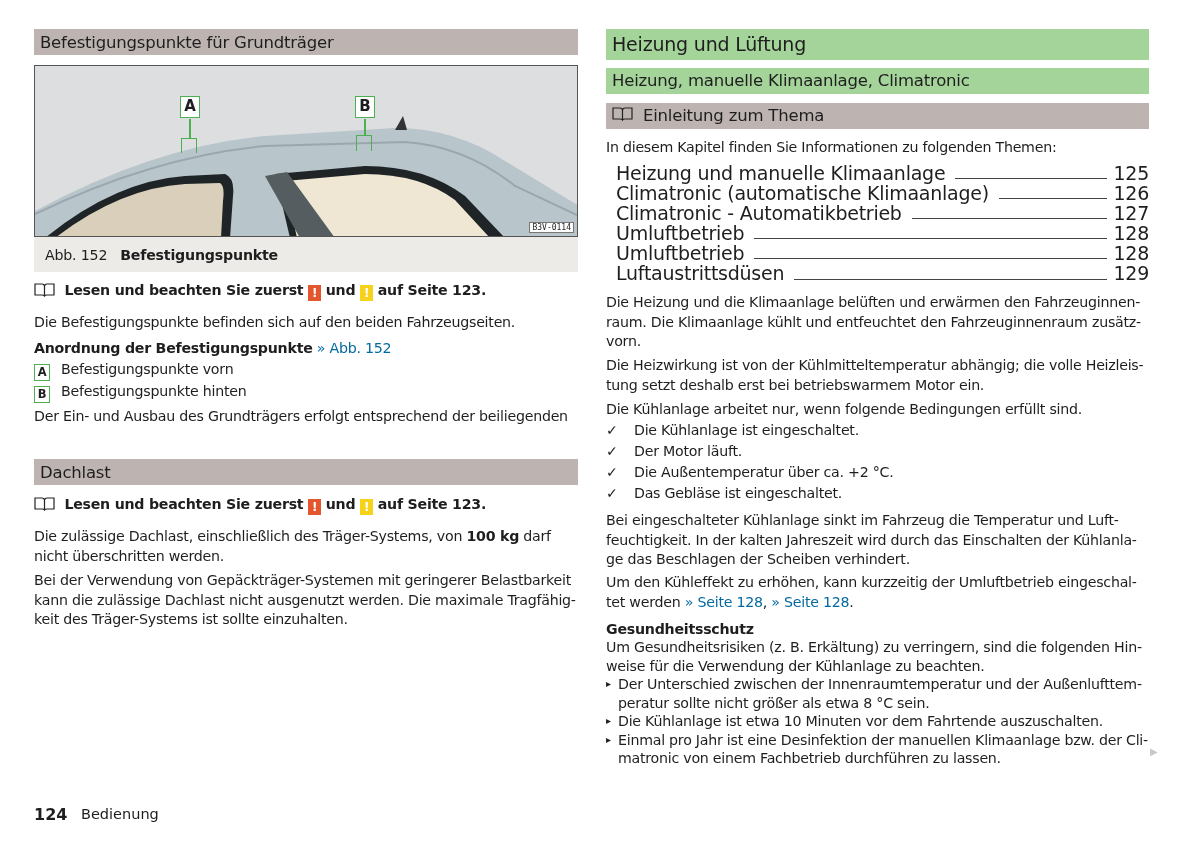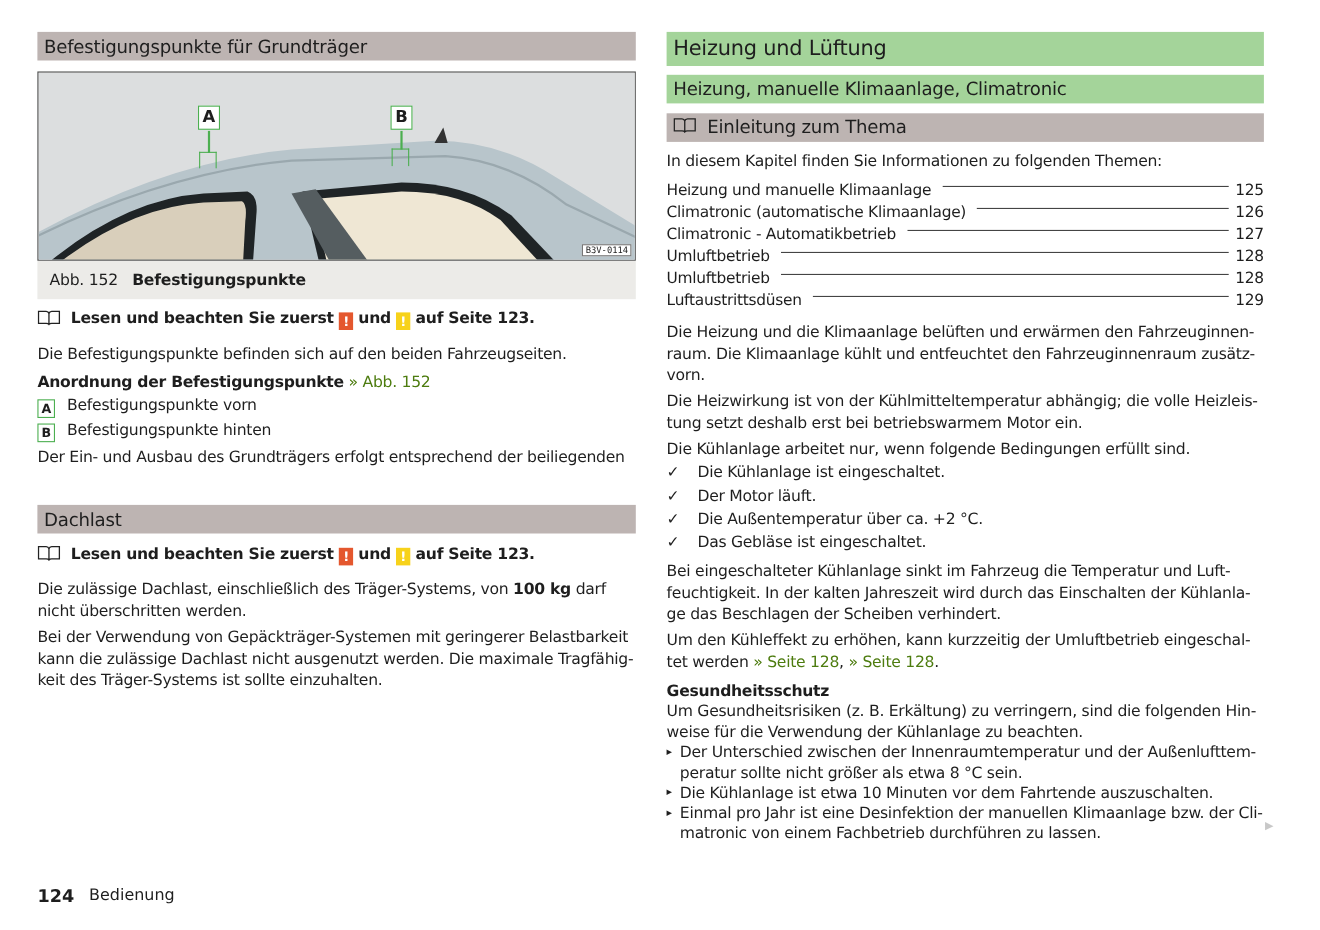--- a/index.html
+++ b/index.html
@@ -8,27 +8,27 @@
   .p { font-size: 14.2px; line-height: 19.5px; letter-spacing: -0.25px; }
   .b { font-weight: bold; }
   .hdr-grey { background: #bdb4b2; height: 26px; padding: 4px 6px; font-size: 16.5px; letter-spacing: -0.2px; }
   .hdr-green1 { background: #a4d49a; height: 31px; padding: 4px 6px; font-size: 19px; letter-spacing: -0.2px; }
   .hdr-green2 { background: #a4d49a; height: 26px; padding: 3px 6px; font-size: 16.5px; letter-spacing: -0.2px; }
   .hdr-grey2 { background: #bdb4b2; height: 26px; padding: 3px 6px; font-size: 16.5px; letter-spacing: -0.2px; display:flex; align-items:flex-start; gap:10px; }
   .book { display:inline-block; width: 21px; height: 15px; vertical-align: -2px; }
   .warn { display:inline-block; width: 13px; height: 16px; color: #fff; font-weight: bold; font-size: 12px; text-align:center; line-height:16px; vertical-align: -2px; }
   .warn.red { background: #e4572e; }
   .warn.yellow { background: #f7d21b; }
-  .link { color: #4d7c0f; }
+  .link { color: #0369a1; }
   .figure { position: absolute; left: 34px; top: 65px; width: 544px; height: 207px; background: #ecebe8; }
   .figure .img { position: absolute; left: 0; top: 0; width: 544px; height: 172px; border: 1px solid #555; background: #dedfdf; overflow:hidden; }
   .figure .caption { position: absolute; left: 11px; top: 182px; font-size: 14.2px; letter-spacing: -0.2px; }
   .figure .code { position:absolute; right:3px; bottom:3px; background:#fff; border:1px solid #777; font-size:8px; padding:0 2px; font-family:"DejaVu Sans Mono", monospace; }
   .label-box { display:inline-block; width: 16px; height: 17px; border: 1.5px solid #4caf50; font-size: 11.5px; font-weight: bold; text-align:center; line-height: 14px; margin-right: 11px; vertical-align: -2px; background:#fff; }
-  .toc-row { display:flex; align-items:center; font-size:14px; line-height: 20.1px; letter-spacing:-0.25px; }
+  .toc-row { display:flex; align-items:flex-end; font-size:19px; line-height: 20.1px; letter-spacing:-0.25px;margin-left:10px; }
   .toc-row .lead { flex:1; border-bottom: 1px solid #444; margin: 0 6px 0 10px; transform: translateY(-4px); }
   .check-row { display:flex; font-size:14.2px; line-height:21px; letter-spacing:-0.25px; }
   .check-row .ck { width: 28px; }
   .tri-row { display:flex; font-size:14.2px; line-height:18.5px; letter-spacing:-0.25px; }
   .tri-row .tri { width: 12px; font-size: 10px; line-height: 18.5px; }
   .abs { position:absolute; }
 </style>
 </head>
 <body>
 

